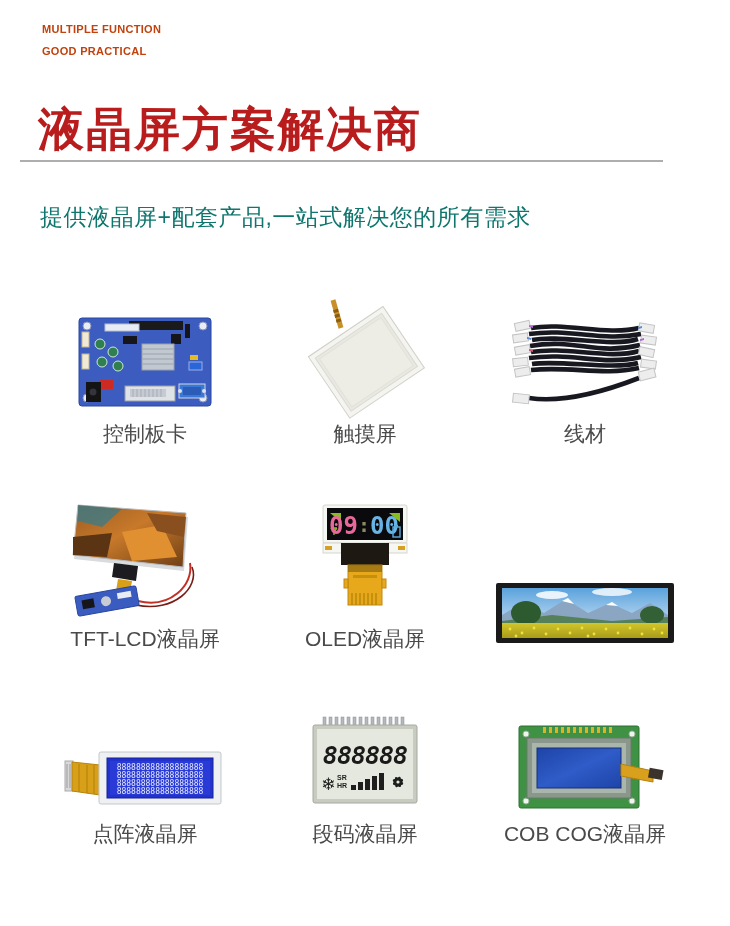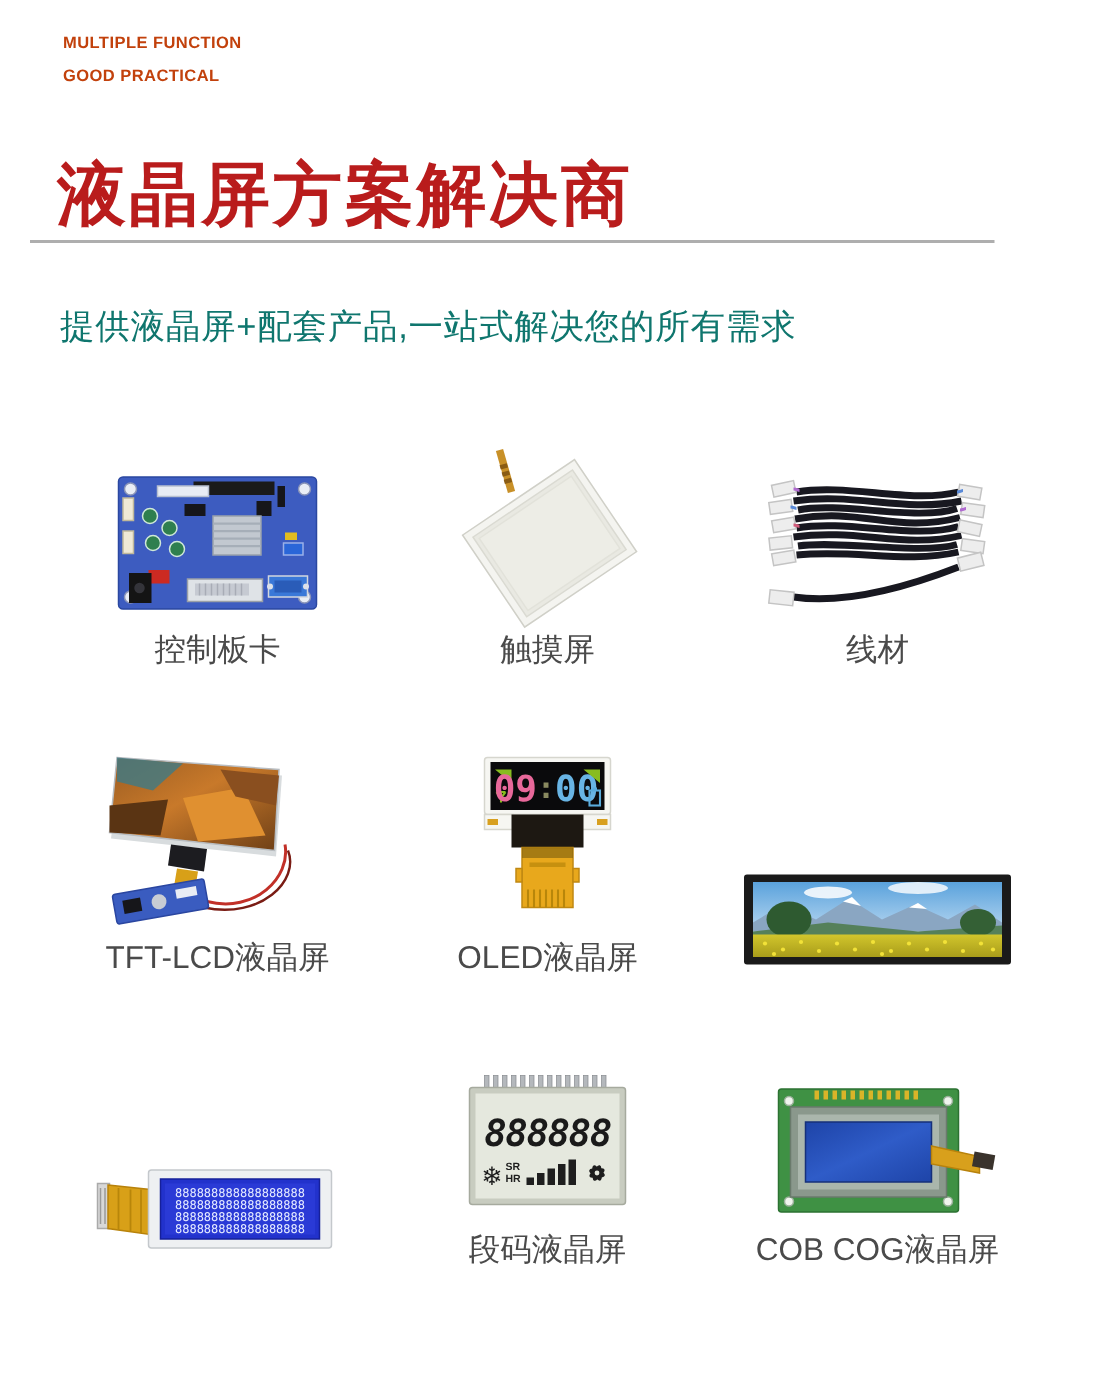--- a/index.html
+++ b/index.html
@@ -269,20 +269,21 @@
         <rect x="46" y="24" width="106" height="40" fill="#2232cc" stroke="#16209a"></rect>
         <rect x="49" y="27" width="100" height="34" fill="#2a3ad6"></rect>
         <g font-family="DejaVu Sans Mono, monospace" font-size="8" fill="#e4eaff" text-anchor="middle">
           <text x="99" y="36">888888888888888888</text>
           <text x="99" y="44">888888888888888888</text>
           <text x="99" y="52">888888888888888888</text>
           <text x="99" y="60">888888888888888888</text>
         </g>
       </svg>
     </div>
+    <div class="caption">点阵液晶屏</div>
   </div>
 
   <div class="cell">
     <div class="img-box">
       <svg width="132" height="108" viewBox="0 0 132 108">
         <g fill="#b4b8bc" stroke="#8a8e92" stroke-width=".5">
           <rect x="24" y="5" width="3" height="9"></rect>
             <rect x="30" y="5" width="3" height="9"></rect>
             <rect x="36" y="5" width="3" height="9"></rect>
           <rect x="42" y="5" width="3" height="9"></rect>

